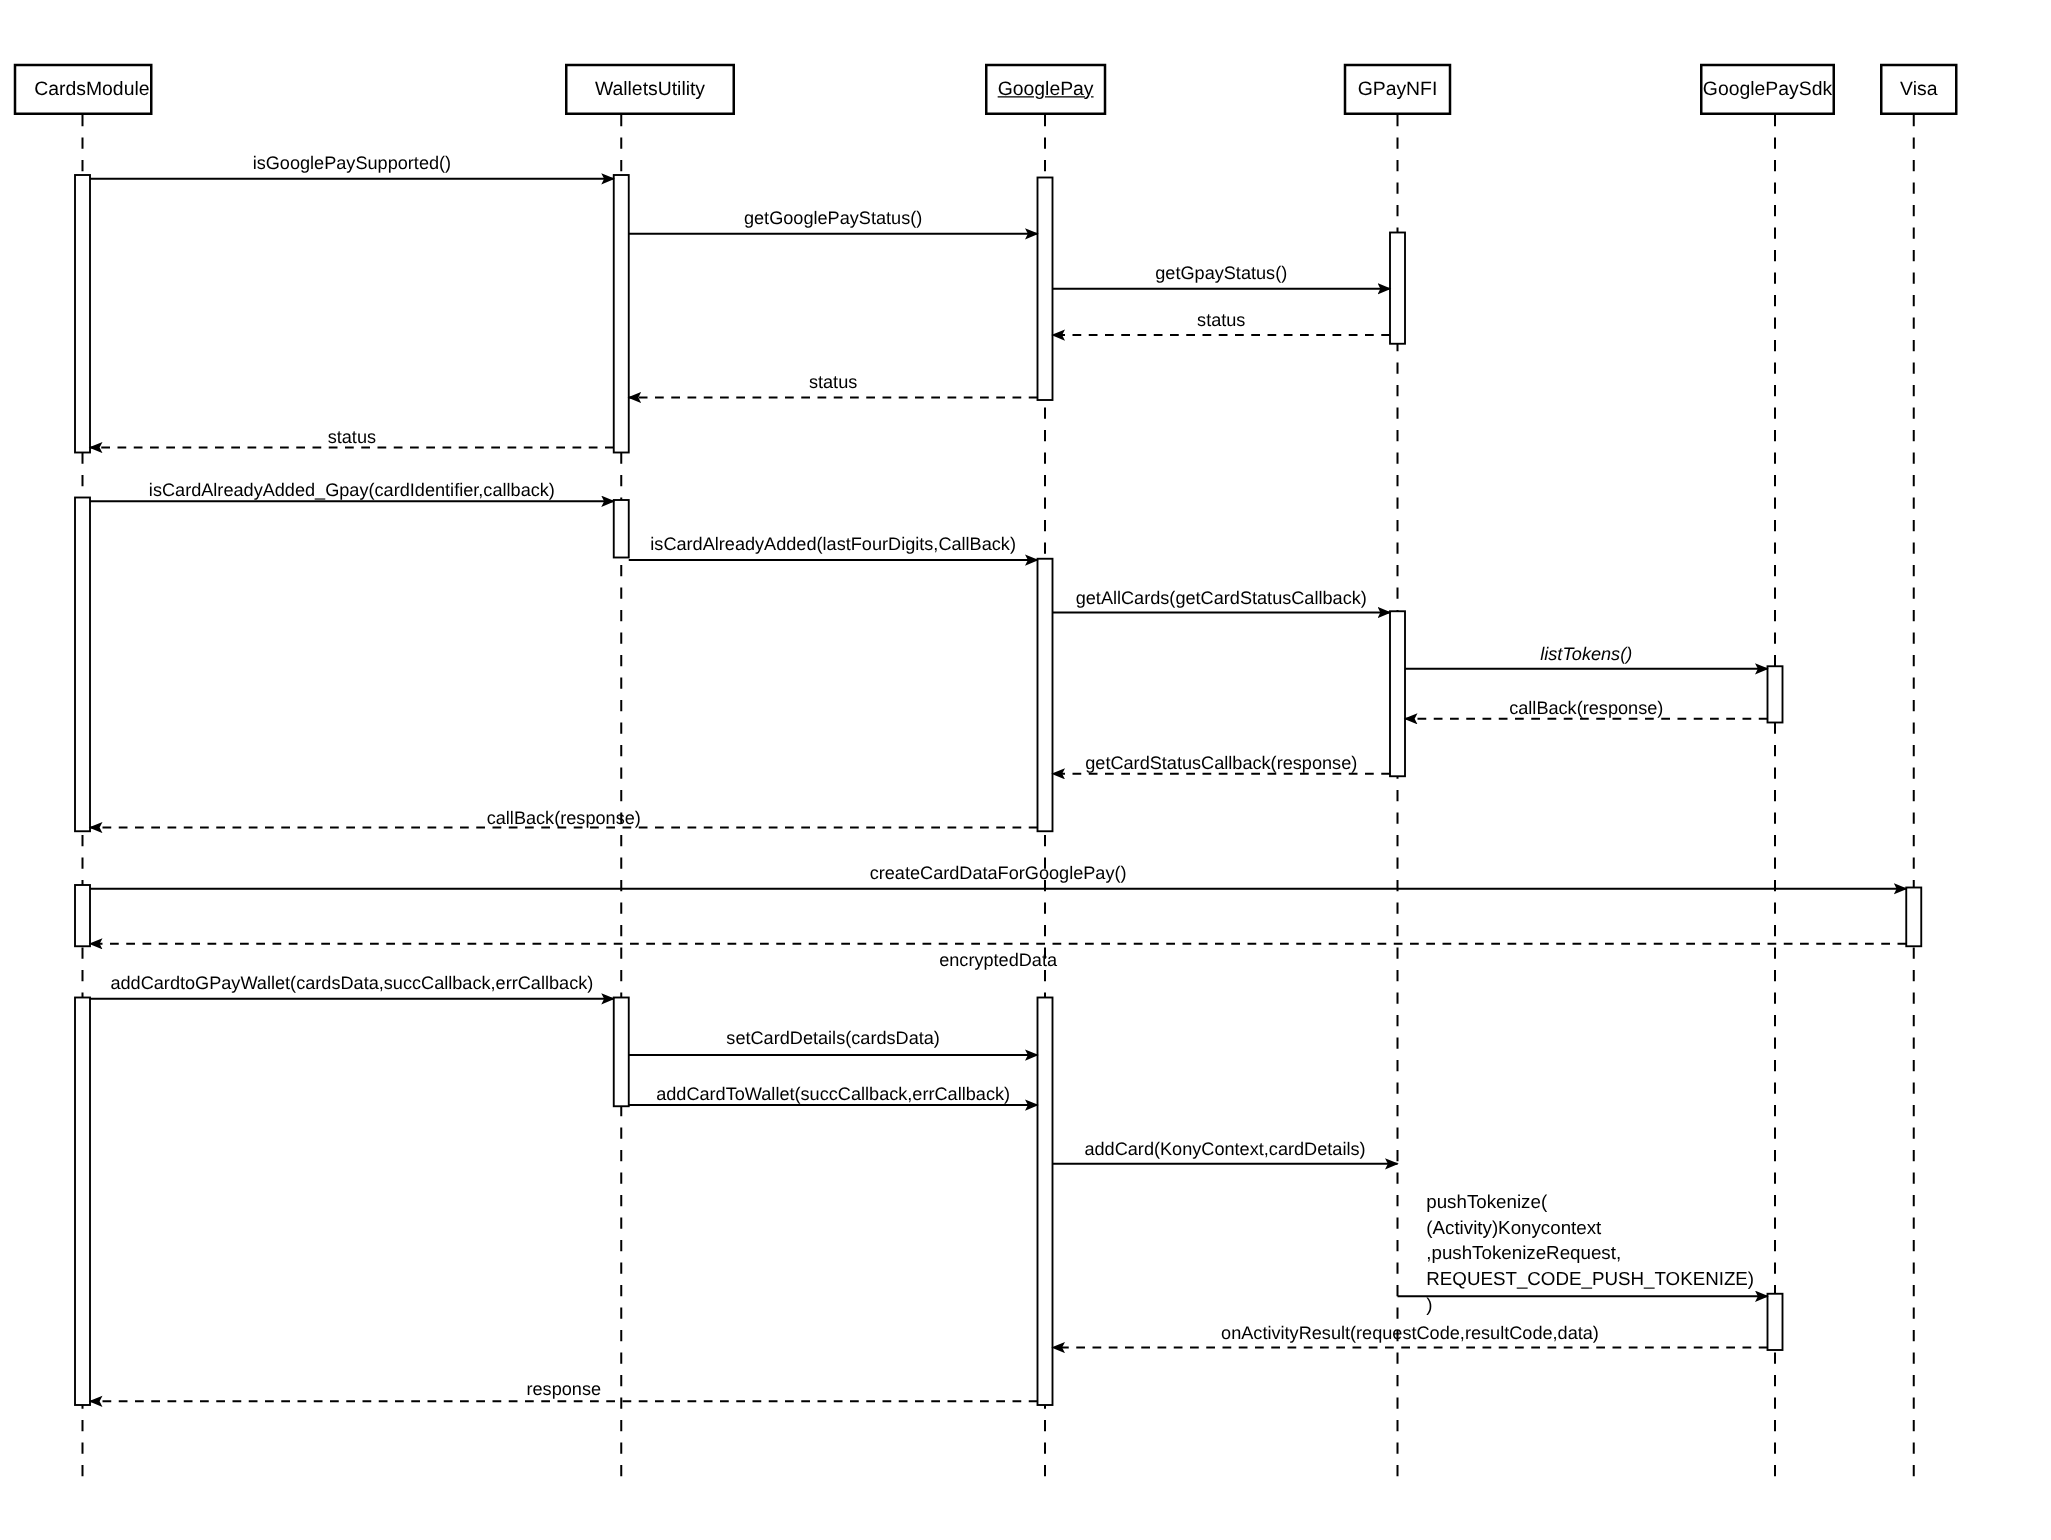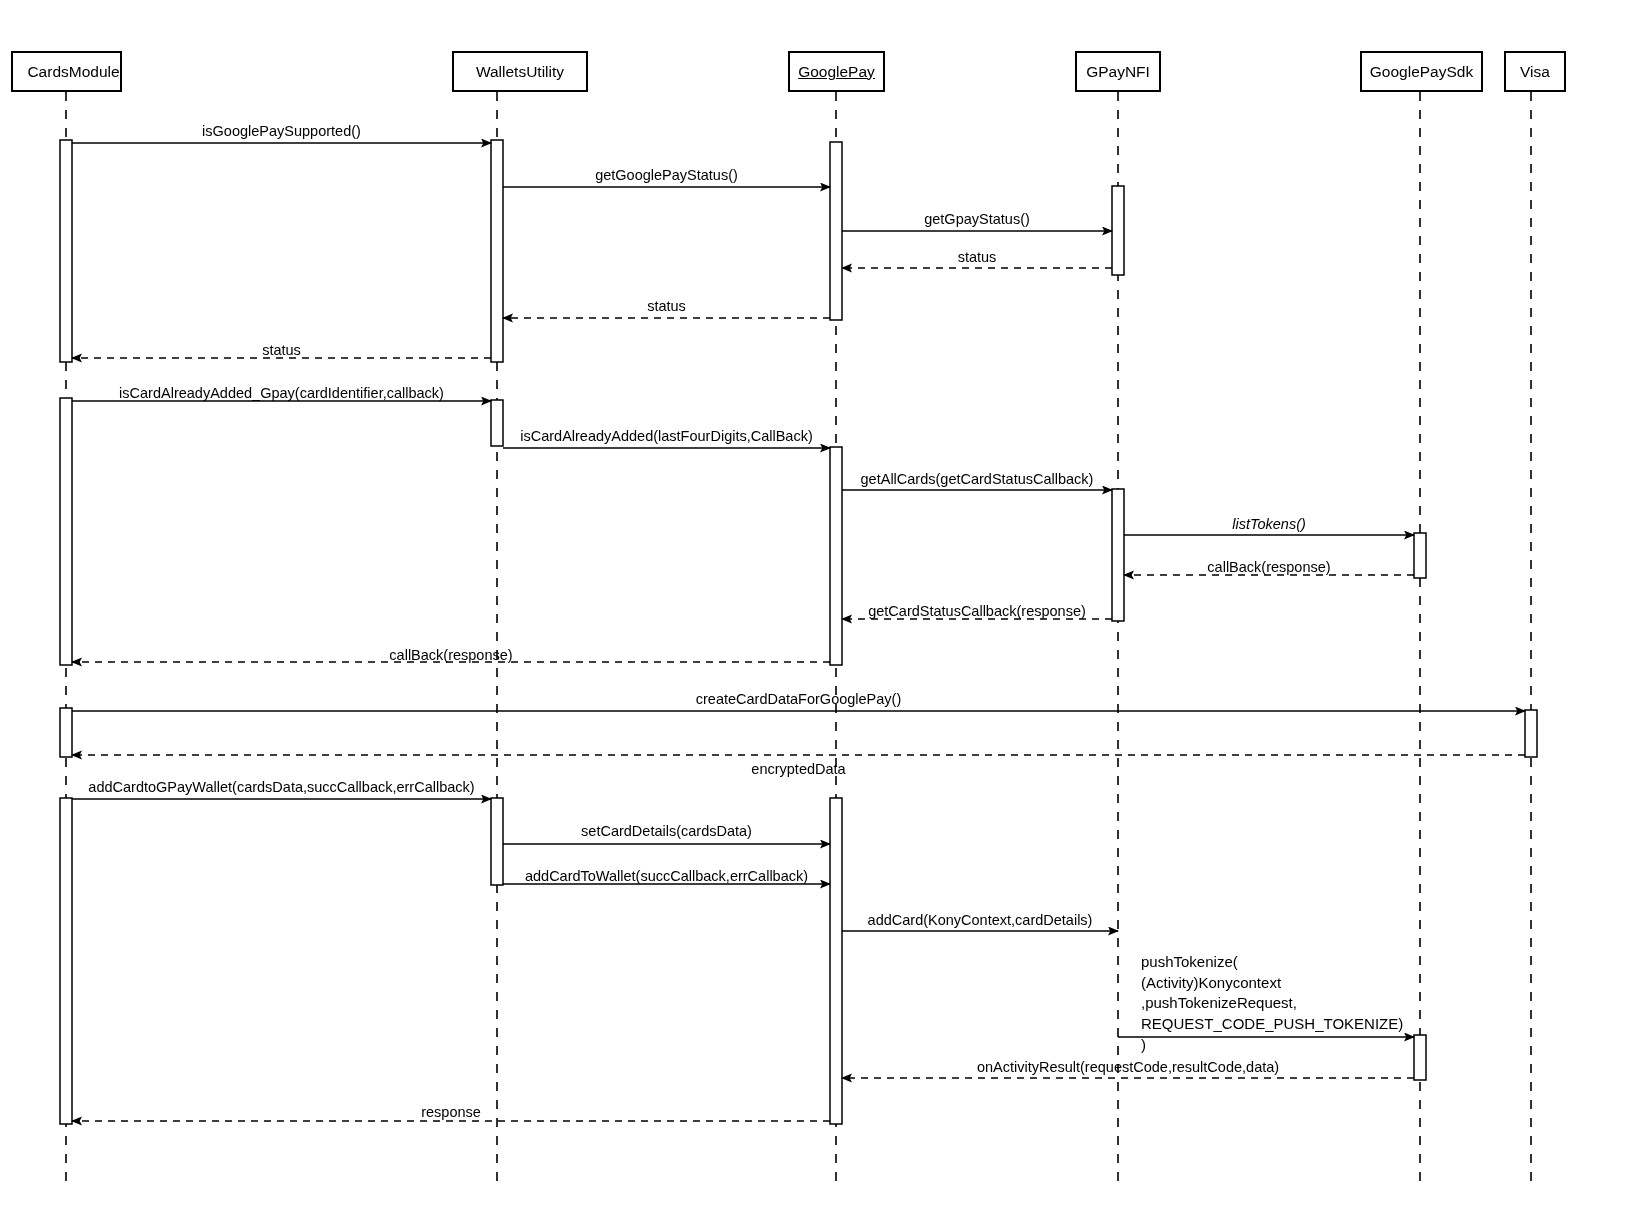--- a/index.html
+++ b/index.html
@@ -100,21 +100,21 @@
       </div>
       <div class="lifeline-box" style="left: 440px; top: 51px; width: 136px; height: 41px; margin-left: 12px;">
         <span>WalletsUtility</span>
       </div>
       <div class="lifeline-box" style="left: 788px; top: 51px; width: 97px; height: 41px; text-decoration: underline;">
         <span>GooglePay</span>
       </div>
       <div class="lifeline-box" style="left: 1075px; top: 51px; width: 86px; height: 41px;">
         <span>GPayNFI</span>
       </div>
-      <div class="lifeline-box" style="left: 1360px; top: 51px; width: 123px; height: 41px;">
+      <div class="lifeline-box" style="left: 1360px; top: 51px; width: 108px; height: 41px;">
         <span>GooglePaySdk</span>
       </div>
       <div class="lifeline-box" style="left: 1504px; top: 51px; width: 62px; height: 41px;">
         <span>Visa</span>
       </div>
     </div>
   <div id="labels">
       <div class="msg-label" style="left: 281.5px; top: 124px;">isGooglePaySupported()</div>
       <div class="msg-label" style="left: 666.5px; top: 168px;">getGooglePayStatus()</div>
       <div class="msg-label" style="left: 977px; top: 212px;">getGpayStatus()</div>

